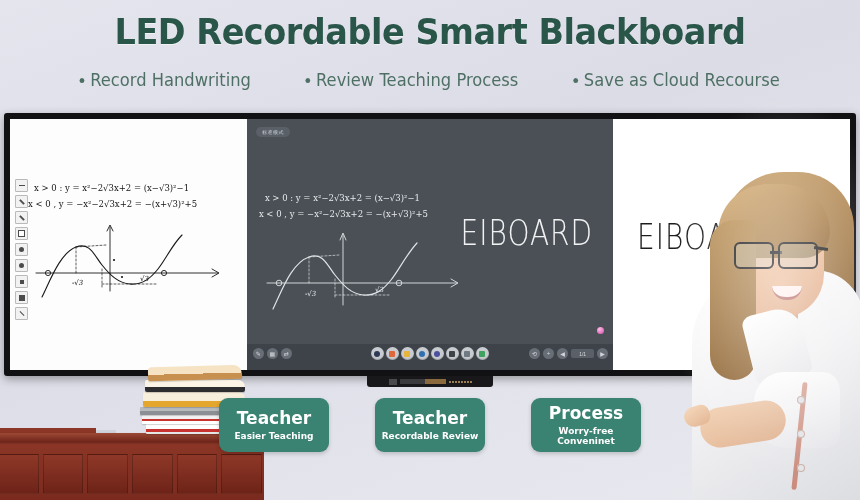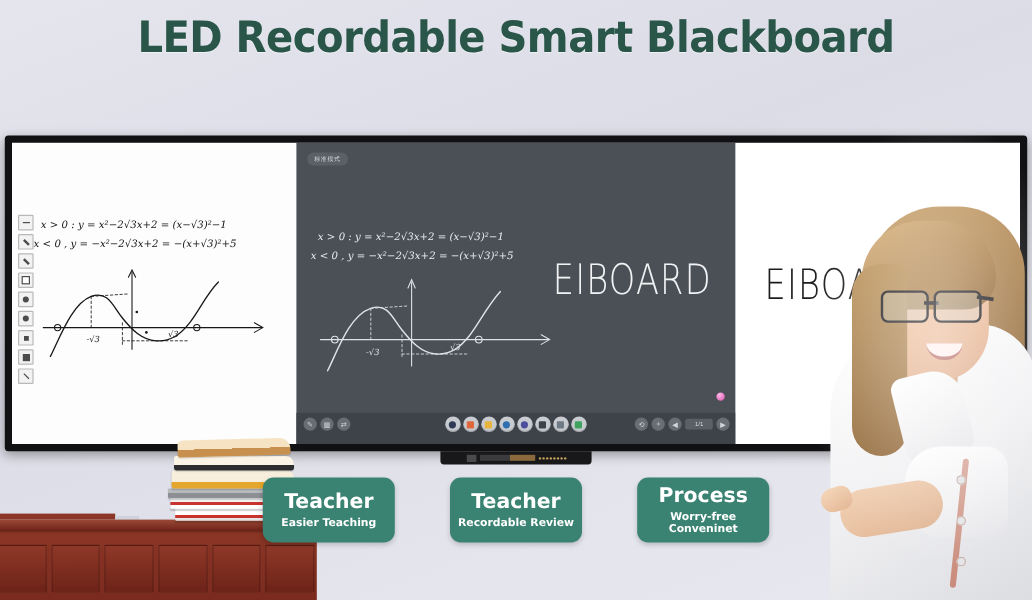--- a/index.html
+++ b/index.html
@@ -41,21 +41,21 @@
   .vtool{position:absolute;left:5px;top:60px;display:flex;flex-direction:column;gap:3px;}
   .vbtn{width:11px;height:11px;border:1px solid #b9b9b9;background:#f2f2f2;
         border-radius:1px;display:flex;align-items:center;justify-content:center;}
   .vbtn i{display:block;width:5px;height:5px;background:#4c4c4c;}
   .vbtn.sq i{width:5px;height:5px;}
   .vbtn.dot i{border-radius:50%;}
   .vbtn.line i{height:1px;width:6px;}
 
   
   .hw{position:absolute;}
-  .eq{font-family:"DejaVu Serif", serif;font-style:italic;white-space:nowrap;}
+  .eq{font-family:"DejaVu Serif", serif;white-space:nowrap;}
 
   .mode-chip{position:absolute;left:9px;top:8px;padding:2px 6px;border-radius:7px;
     background:#5a6067;color:#cfd3d8;font-size:5px;letter-spacing:.5px;}
 
   
   .midbar{position:absolute;left:0;bottom:0;width:100%;height:26px;background:#3e434a;}
   .tools-center{position:absolute;left:50%;transform:translateX(-50%);top:3px;
     display:flex;gap:2px;}
   .tbtn{width:13px;height:13px;border-radius:50%;background:#c8ccd1;
     display:flex;align-items:center;justify-content:center;
@@ -153,20 +153,34 @@
     background:radial-gradient(ellipse at 62% 46%,rgba(255,255,255,.42),rgba(255,255,255,0) 62%);
     pointer-events:none;}
 </style>
 </head>
 <body>
 
 <div class="stage">
 
   <div class="headline">LED Recordable Smart Blackboard</div>
 
+  <div class="sublist">
+    <div class="subitem">
+      <span class="dot"></span>
+      <span>Record Handwriting</span>
+    </div>
+    <div class="subitem">
+      <span class="dot"></span>
+      <span>Review Teaching Process</span>
+    </div>
+    <div class="subitem">
+      <span class="dot"></span>
+      <span>Save as Cloud Recourse</span>
+    </div>
+  </div>
 
   <div class="monitor">
     <div class="screen">
 
       <div class="panel-left">
         <div class="vtool">
           <div class="vbtn line">
               <i></i>
             </div>
           <div class="vbtn">

